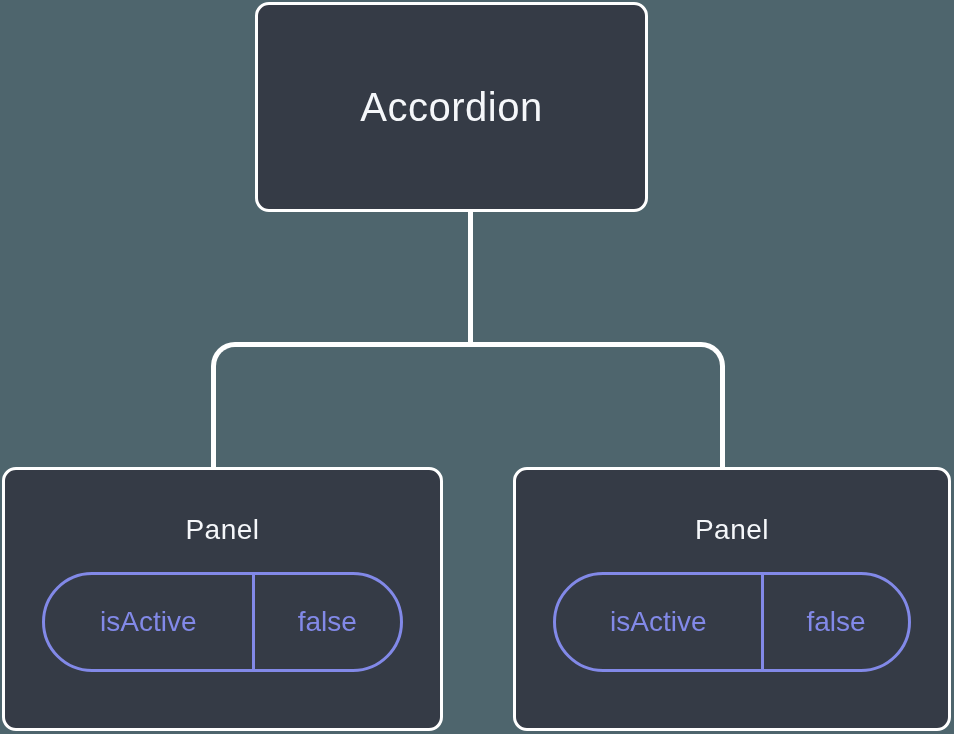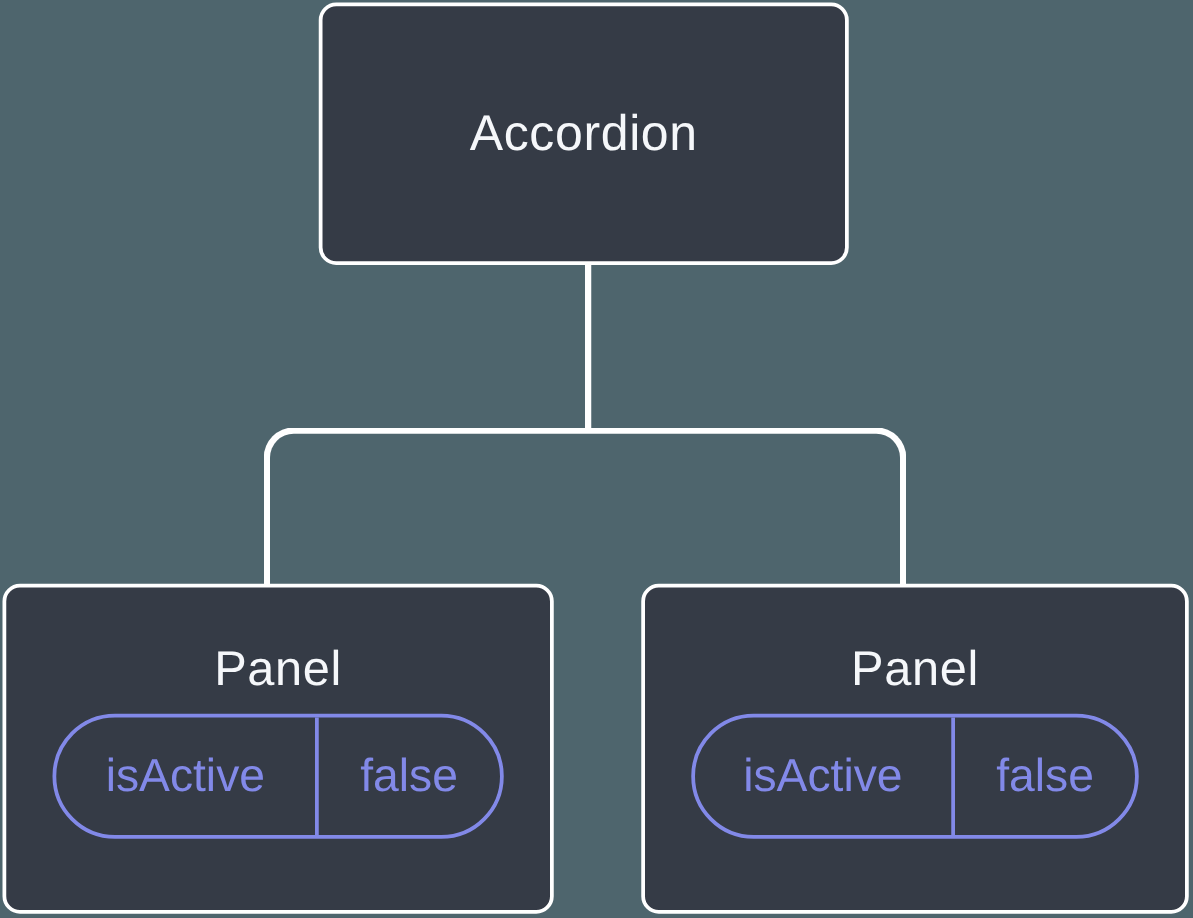--- a/index.html
+++ b/index.html
@@ -21,21 +21,21 @@
     background:var(--background);overflow:hidden;
   }
   .node{
     position:absolute;
     background:var(--node-fill);
     border:3px solid var(--node-border);
     border-radius:14px;
     color:var(--node-text);
   }
   .node-root{
-    left:255px;top:2px;width:424px;height:210px;
+    left:255px;top:2px;width:393px;height:210px;
     display:flex;align-items:center;justify-content:center;
   }
   .node-label{
     font-size:40px;font-weight:500;letter-spacing:.5px;
     color:var(--node-text);
   }
   
   .stem{
     position:absolute;left:468px;top:212px;width:5px;height:134px;
     background:var(--connector);
@@ -49,30 +49,30 @@
   }
   
   .node-panel{
     top:467px;height:264px;
     display:flex;flex-direction:column;align-items:center;
   }
   .panel-left{left:2px;width:441px;}
   .panel-right{left:513px;width:438px;}
   .panel-title{
     margin-top:44px;
-    font-size:39px;font-weight:500;letter-spacing:.5px;
+    font-size:28px;font-weight:500;letter-spacing:.5px;
   }
   .state-pill{
-    margin-top:13px;
+    margin-top:26px;
     width:83%;height:100px;
     border:3px solid var(--state-accent);
     border-radius:52px;
     display:flex;align-items:stretch;
     color:var(--state-accent);
-    font-size:37px;
+    font-size:28px;
   }
   .pill-cell{
     display:flex;align-items:center;justify-content:center;
     white-space:nowrap;
   }
   .pill-name{flex:1.42;border-right:3px solid var(--state-accent);}
   .pill-value{flex:1;text-align:right;}
 </style>
 </head>
 <body>

